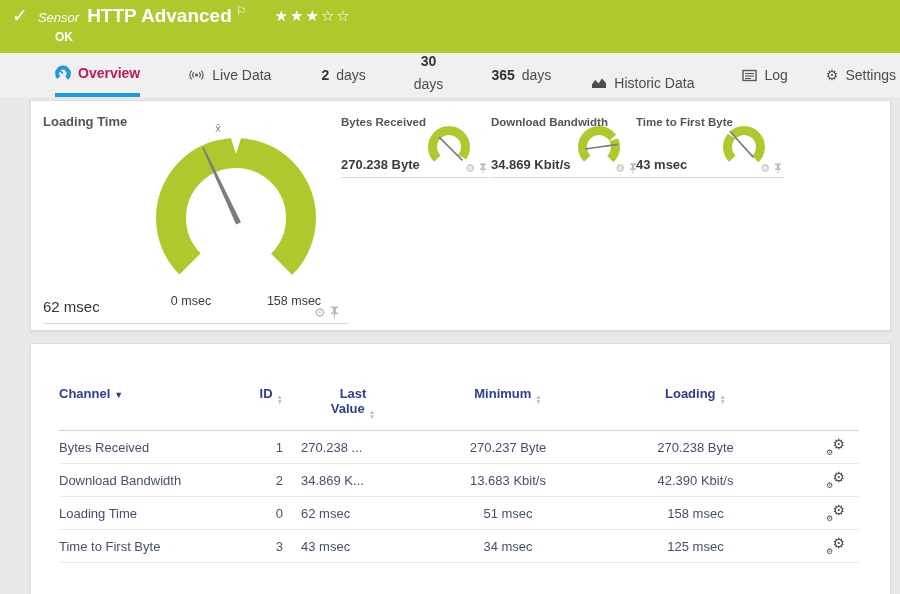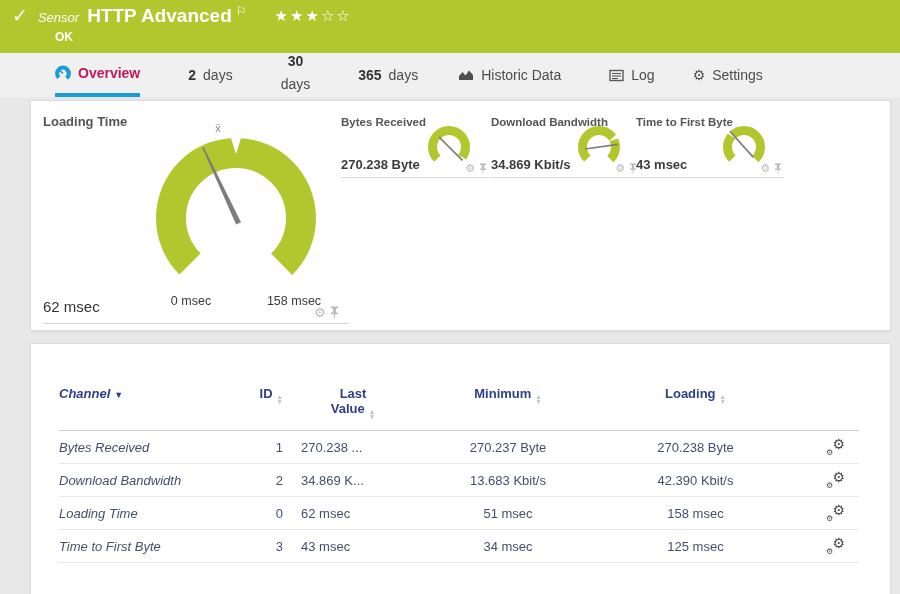--- a/index.html
+++ b/index.html
@@ -54,21 +54,21 @@
   .mini-svg { position:absolute; left:84px; top:10px; }
   .mini-tools { right:2px; bottom:3px; }
   .mini-tools .gearchar { font-size:11px; }
 
   
   .chtable { margin:42px 0 0 28px; border-collapse:collapse; table-layout:fixed; width:800px; }
   .chtable th { font-size:13px; font-weight:bold; color:#2e3e8a; vertical-align:top;
                 padding-bottom:12px; cursor:pointer; }
   .chtable td { font-size:13px; color:#44506a; height:33px; border-bottom:1px solid #e9e9e9; }
   .chtable thead th { border-bottom:1px solid #cfcfcf; }
-  .col-channel { width:162px; text-align:left;font-style:italic; }
+  .col-channel { width:162px; text-align:left; }
   .col-id { width:62px; text-align:right;margin-top:40px; }
   .col-last { width:140px; }
   th.col-last { text-align:center; }
   td.col-last { text-align:left; padding-left:18px; }
   .col-min { width:170px; text-align:center; }
   .col-max { width:205px; text-align:center; }
   .col-gear { width:61px; text-align:right; padding-right:14px; }
   .sort { display:inline-flex; flex-direction:column; font-size:6.5px; line-height:4.6px;
           color:#b9c0cc; margin-left:4px; position:relative; top:1px; }
   .sort-active { color:#2e3e8a; font-size:9px; margin-left:4px; }
@@ -93,33 +93,41 @@
 </div>
 
 <div class="tabstrip">
   <div class="tab active" style="margin-right:48px;">
     <svg class="ticon" width="16" height="16" viewBox="0 0 16 16">
       <circle cx="8" cy="8.5" r="5.8" fill="none" stroke="#1b9cd8" stroke-width="4.2" stroke-dasharray="27.3 36.4" transform="rotate(135 8 8.5)"></circle>
       <line x1="8" y1="8.5" x2="3.6" y2="4.3" stroke="#1b9cd8" stroke-width="1.6"></line>
     </svg>
     <span>Overview</span>
   </div>
+  <div class="tab" style="margin-right:50px;">
+    <svg class="ticon" width="17" height="14" viewBox="0 0 17 14">
+      <circle cx="8.5" cy="7" r="1.6" fill="#5a5a5a"></circle>
+      <path d="M11.2 4.5 A 3.6 3.6 0 0 1 11.2 9.5 M13.3 2.6 A 6.2 6.2 0 0 1 13.3 11.4
+               M5.8 4.5 A 3.6 3.6 0 0 0 5.8 9.5 M3.7 2.6 A 6.2 6.2 0 0 0 3.7 11.4" fill="none" stroke="#5a5a5a" stroke-width="1.2"></path>
+    </svg>
+    <span>Live Data</span>
+  </div>
   <div class="tab" style="margin-right:48px;">
     <span class="num">2</span>
     <span>days</span>
   </div>
   <div class="tab" style="margin-right:48px;flex-direction:column;">
     <span class="num">30</span>
     <span>days</span>
   </div>
   <div class="tab" style="margin-right:40px;">
     <span class="num">365</span>
     <span>days</span>
   </div>
-  <div class="tab" style="margin-right:48px;">
+  <div class="tab" style="margin-right:48px;margin-top:8px;">
     <svg class="ticon" width="16" height="14" viewBox="0 0 16 14">
       <polygon points="1,12 1,8 4.5,4 7.5,7.5 11,2.5 15,7 15,12" fill="#4f4f4f"></polygon>
     </svg>
     <span>Historic Data</span>
   </div>
   <div class="tab" style="margin-right:38px;">
     <svg class="ticon" width="15" height="13" viewBox="0 0 15 13">
       <rect x="1" y="1.5" width="13" height="10" fill="none" stroke="#5a5a5a" stroke-width="1.4"></rect>
       <line x1="3" y1="4.5" x2="12" y2="4.5" stroke="#5a5a5a" stroke-width="1.1"></line>
       <line x1="3" y1="7" x2="12" y2="7" stroke="#5a5a5a" stroke-width="1.1"></line>

